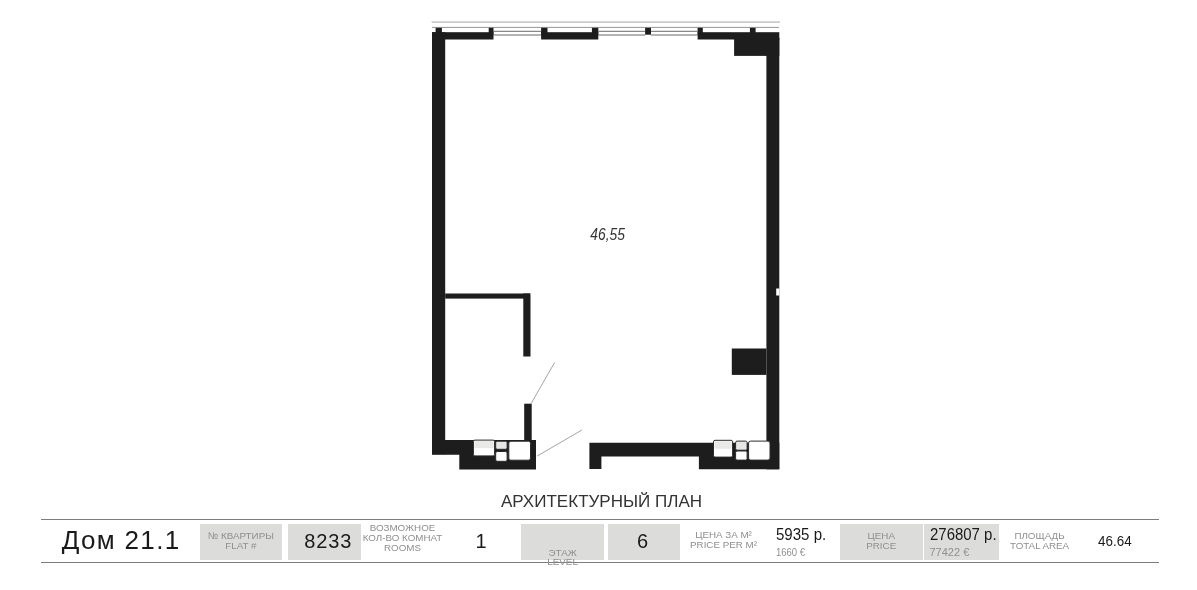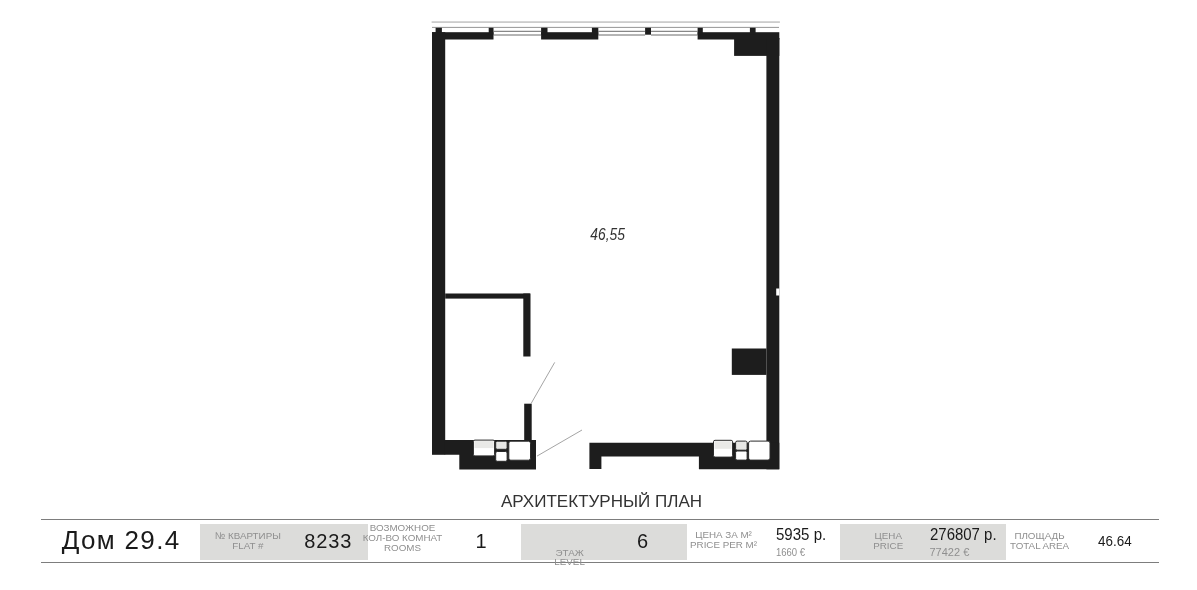--- a/index.html
+++ b/index.html
@@ -1,20 +1,20 @@
 <!DOCTYPE html>
 <html><head>
 <meta charset="utf-8">
 <style>
   html,body{margin:0;padding:0;background:#ffffff;}
   body{width:1197px;height:590px;position:relative;font-family:"Liberation Sans",sans-serif;overflow:hidden;-webkit-font-smoothing:antialiased;}
   .abs{position:absolute;}
   .lbl{color:#8f8f8f;font-size:9.8px;line-height:9.7px;text-align:center;}
   .val{color:#1a1a1a;}
-  .graybox{background:#dcdcda;position:absolute;top:523.5px;height:36.3px;padding-left:7px;}
+  .graybox{background:#dcdcda;position:absolute;top:523.5px;height:36.3px;}
   .sx{display:inline-block;transform-origin:left top;}
 </style>
 </head>
 <body>
 
 <svg class="abs" style="left:0;top:0" width="1197" height="510" viewBox="0 0 1197 510">
 
   <rect x="431.6" y="21.6" width="348.3" height="0.9" fill="#9a9a9a"></rect>
 
   <rect x="432" y="26.9" width="347" height="0.9" fill="#8a8a8a"></rect>
@@ -98,21 +98,21 @@
 
   <text x="590.3" y="240.2" font-family="Liberation Sans, sans-serif" font-size="16.2" font-style="italic" fill="#333333" textLength="34.6" lengthAdjust="spacingAndGlyphs">46,55</text>
 </svg>
 
 <div class="abs" style="left:500.9px;top:492.6px;font-size:17.05px;line-height:17.05px;color:#333;white-space:pre;">АРХИТЕКТУРНЫЙ ПЛАН</div>
 
 <div class="abs" style="left:41px;top:518.5px;width:1118px;height:1px;background:#7d7d7d;"></div>
 
 <div class="abs" style="left:41px;top:562.3px;width:1118px;height:1px;background:#7d7d7d;"></div>
 
-<div class="abs val" style="left:61.7px;top:527.0px;font-size:26px;line-height:26px;letter-spacing:1.35px;white-space:pre;">Дом 29.4</div>
+<div class="abs val" style="left:61.7px;top:527.0px;font-size:26px;line-height:26px;letter-spacing:1.35px;white-space:pre;">Дом 21.1</div>
 
 <div class="graybox" style="left:199.7px;width:82.3px;">
     <div class="lbl" style="margin-top:7.3px;">№ КВАРТИРЫ<br>FLAT #</div>
   </div>
 
 <div class="graybox" style="left:288.1px;width:72.7px;"></div>
 
 <div class="abs val" style="left:304.2px;top:531.25px;font-size:20px;line-height:20px;letter-spacing:0.9px;">8233</div>
 
 <div class="abs lbl" style="left:352.5px;top:523.4px;width:100px;">ВОЗМОЖНОЕ<br>КОЛ-ВО КОМНАТ<br>ROOMS</div>

